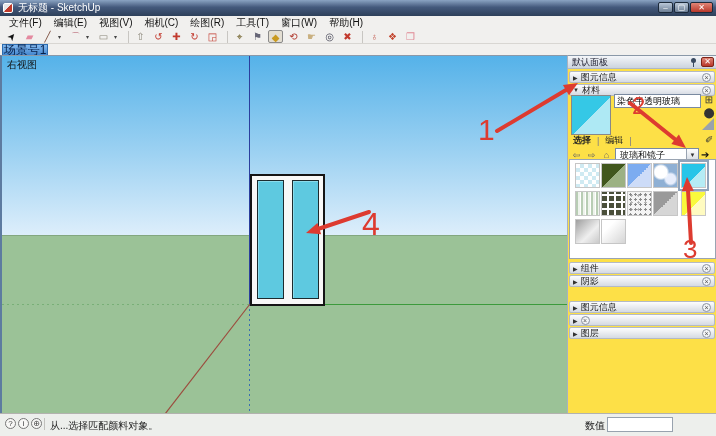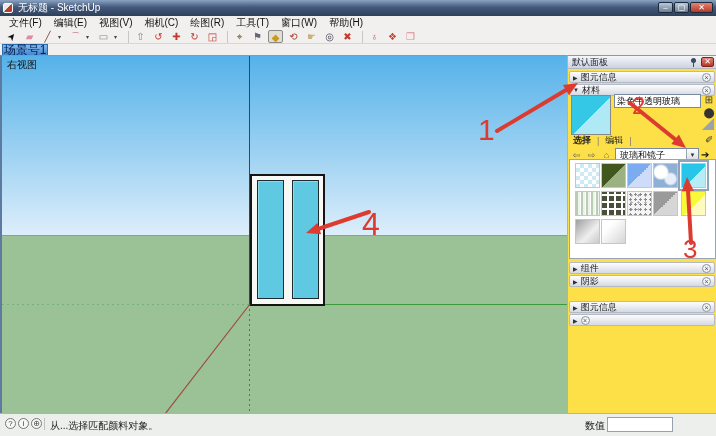--- a/index.html
+++ b/index.html
@@ -289,20 +289,25 @@
   </div>
   <div class="secbar" style="top:245px">
     <span class="chev">▶</span>
     <span class="lbl">图元信息</span>
     <span class="circx">×</span>
   </div>
   <div class="secbar" style="top:258px">
     <span class="chev">▶</span>
     <span class="circx">×</span>
   </div>
+  <div class="secbar" style="top:271px">
+    <span class="chev">▶</span>
+    <span class="lbl">图层</span>
+    <span class="circx">×</span>
+  </div>
 </div>
 
 <div class="abs statusbar">
   <span class="status-ic" style="left:5px">?</span>
   <span class="status-ic" style="left:18px">i</span>
   <span class="status-ic" style="left:31px">⊕</span>
   <span class="status-sep"></span>
   <span class="status-hint">从...选择匹配颜料对象。</span>
   <span class="measure-label">数值</span>
   <input class="measure-input" value="" style="">

